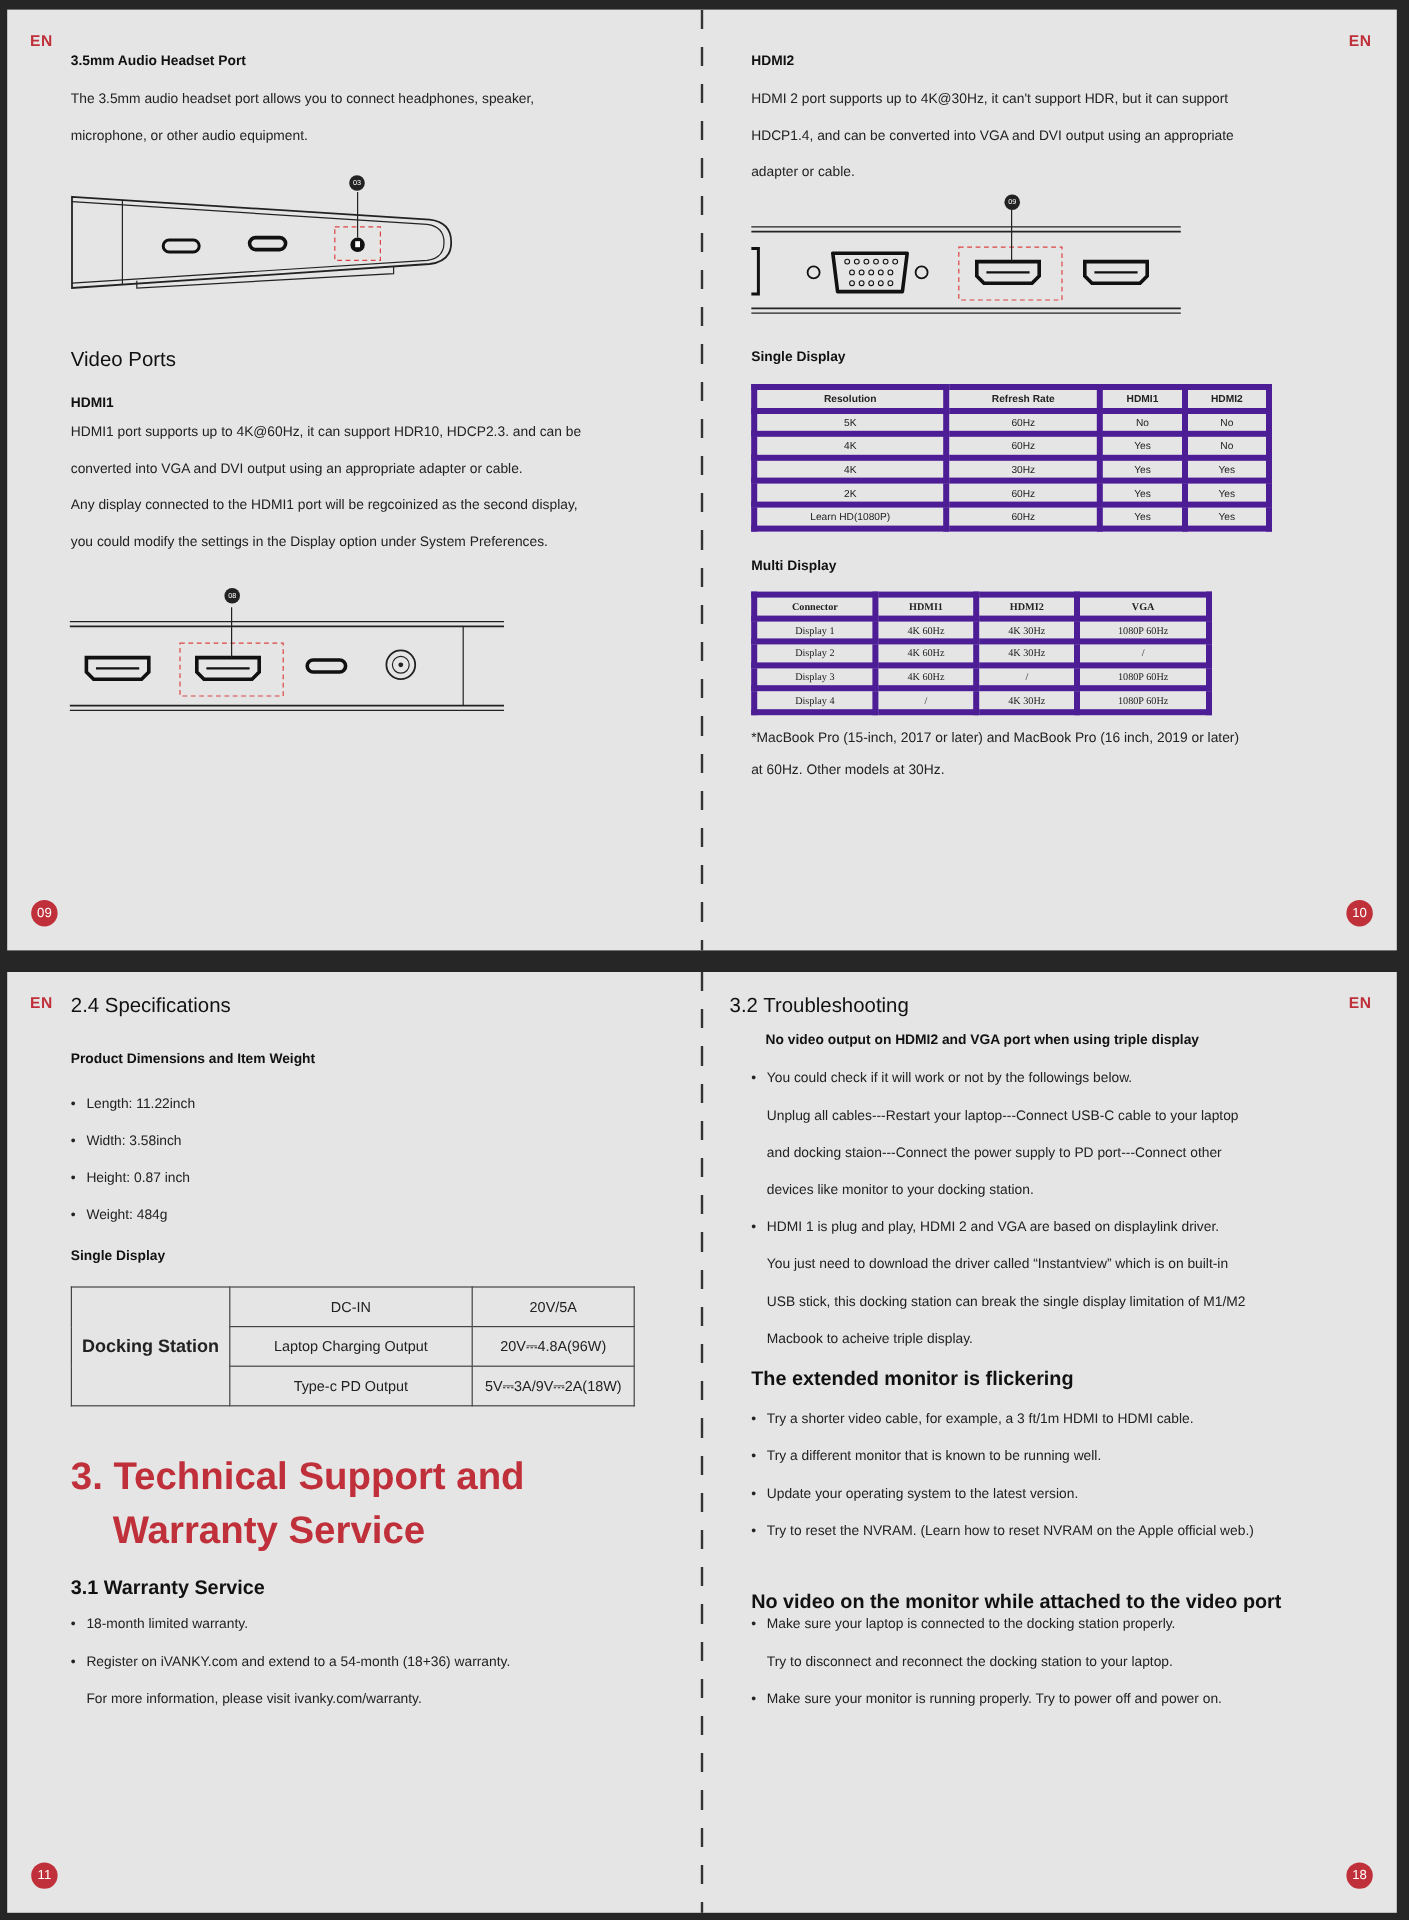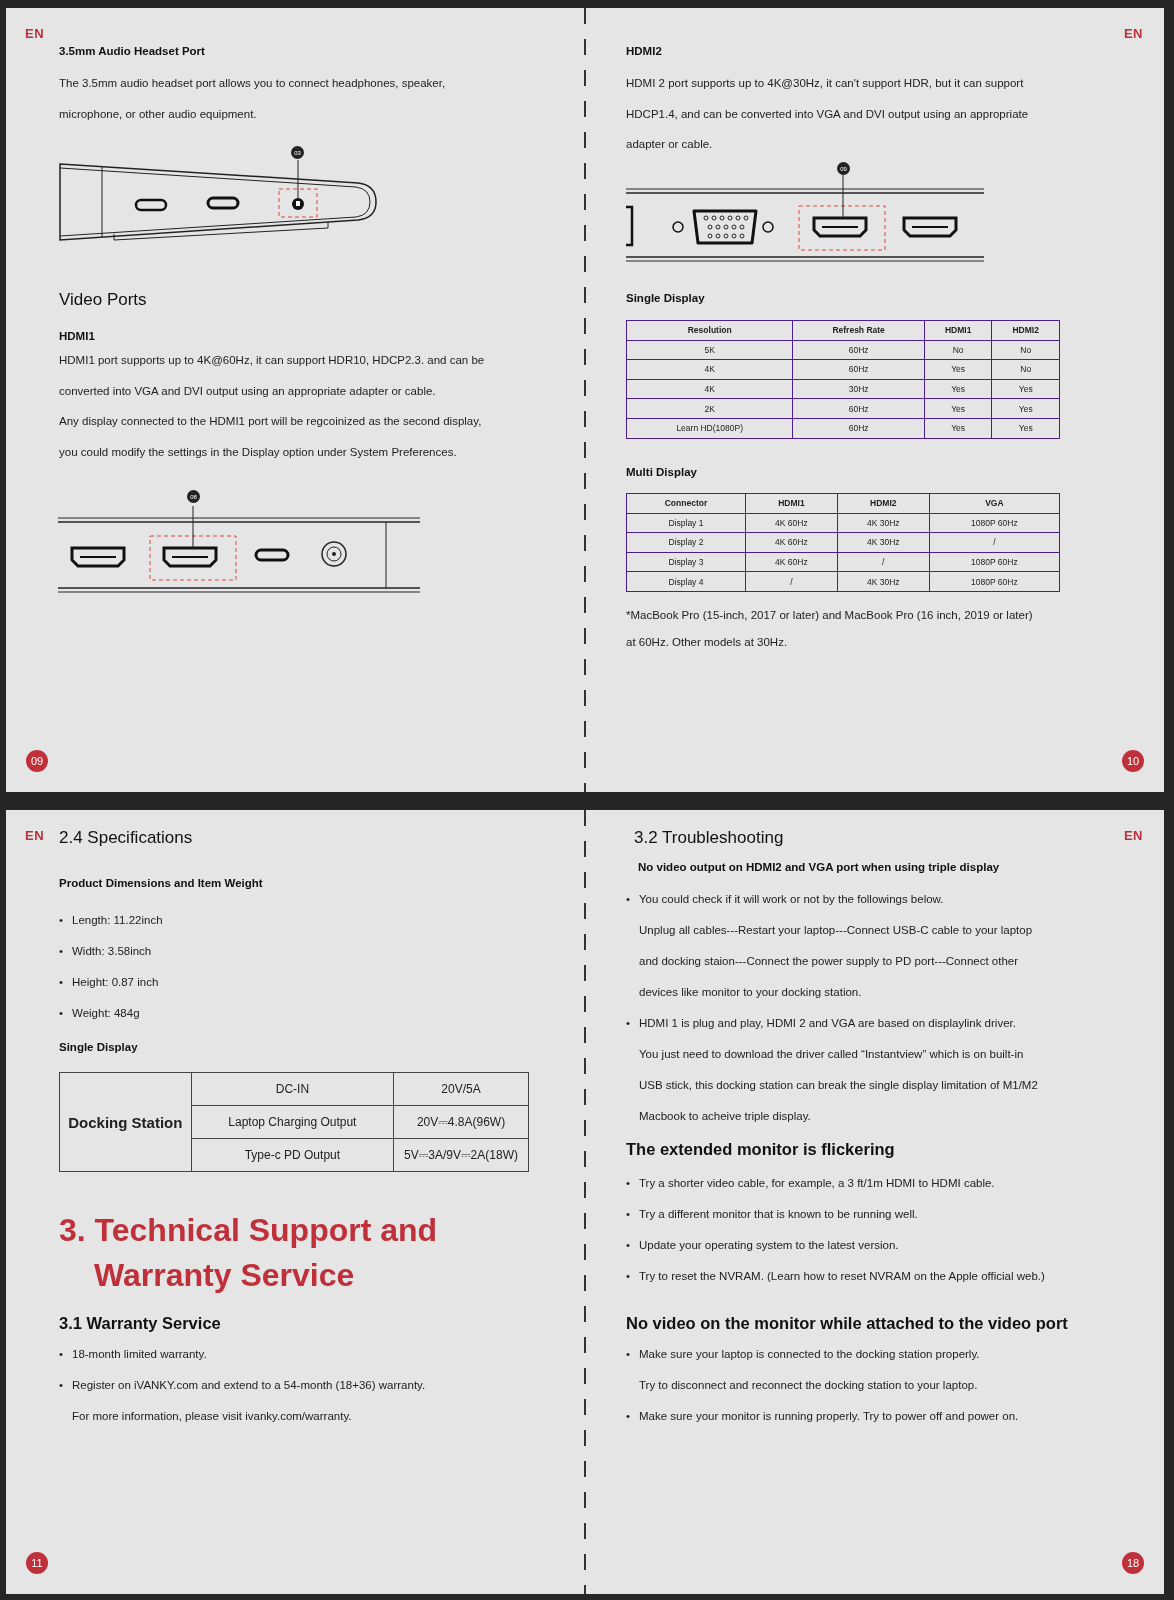--- a/index.html
+++ b/index.html
@@ -31,21 +31,21 @@
   .h-mid { font-size: 17px; font-weight: normal; }
   .h-sect { font-size: 18px; font-weight: bold; }
   .p { font-size: 11.5px; color: #222; line-height: 30.5px; }
 
   ul.bul { list-style: none; }
   ul.bul li { position: relative; padding-left: 13px; font-size: 11.5px; color: #222; line-height: 31px; }
   ul.bul li::before { content: "•"; position: absolute; left: 0; top: 0; }
   ul.bul li .cont { display: block; }
 
   table.grid { border-collapse: collapse; font-size: 8.5px; color: #222; }
-  table.grid th, table.grid td { border: 1px solid #4c1d95; text-align: center; height: 19.6px; font-weight: normal; }
+  table.grid th, table.grid td { border: 5px solid #4c1d95; text-align: center; height: 19.6px; font-weight: normal; }
   table.grid th { font-weight: bold; }
 
   table.spec { border-collapse: collapse; font-size: 12px; color: #222; }
   table.spec td { border: 1px solid #444; text-align: center; height: 33px; }
   table.spec td.rowhead { font-weight: bold; font-size: 15px; }
 
   .bigtitle { color: #c0303a; font-size: 32px; font-weight: bold; line-height: 45px; }
   .bigtitle .l2 { padding-left: 35px; display: block; }
 
   .callout { width: 13px; height: 13px; border-radius: 50%; background: #222; color: #fff; font-size: 6px;
@@ -201,21 +201,21 @@
         <tr>
           <td>Learn HD(1080P)</td>
             <td>60Hz</td>
             <td>Yes</td>
             <td>Yes</td>
         </tr>
       </tbody>
     </table>
 
     <div class="abs h-small" style="left:40px;top:458px;">Multi Display</div>
-    <table class="grid abs" style="left:40px;top:485px;width:434px;">
+    <table class="grid abs" style="left:40px;top:485px;width:384px;font-family:Liberation Serif, serif;">
       <thead>
         <tr>
           <th>Connector</th>
           <th>HDMI1</th>
           <th>HDMI2</th>
           <th>VGA</th>
         </tr>
       </thead>
       <tbody>
         <tr>
@@ -306,21 +306,21 @@
         <span class="cont">For more information, please visit ivanky.com/warranty.</span>
       </li>
     </ul>
 
     <div class="pagenum">11</div>
   </div>
 
   <div class="page right">
     <div class="lang">EN</div>
 
-    <div class="abs h-mid" style="left:48px;top:18px;">3.2 Troubleshooting</div>
+    <div class="abs h-mid" style="left:22px;top:18px;">3.2 Troubleshooting</div>
     <div class="abs h-small" style="left:52px;top:51px;">No video output on HDMI2 and VGA port when using triple display</div>
 
     <ul class="bul abs" style="left:40px;top:74px;">
       <li>
         <span>You could check if it will work or not by the followings below.</span>
         <span class="cont">Unplug all cables---Restart your laptop---Connect USB-C cable to your laptop</span>
         <span class="cont">and docking staion---Connect the power supply to PD port---Connect other</span>
         <span class="cont">devices like monitor to your docking station.</span>
       </li>
       <li>
@@ -332,21 +332,21 @@
     </ul>
 
     <div class="abs h-sect" style="left:40px;top:330px;font-size:16.5px;">The extended monitor is flickering</div>
     <ul class="bul abs" style="left:40px;top:358px;">
       <li>Try a shorter video cable, for example, a 3 ft/1m HDMI to HDMI cable.</li>
       <li>Try a different monitor that is known to be running well.</li>
       <li>Update your operating system to the latest version.</li>
       <li>Try to reset the NVRAM. (Learn how to reset NVRAM on the Apple official web.)</li>
     </ul>
 
-    <div class="abs h-sect" style="left:40px;top:504px;font-size:16.5px;">No video on the monitor while attached to the video port</div>
+    <div class="abs h-sect" style="left:40px;top:516px;font-size:16.5px;">No video on the monitor while attached to the video port</div>
     <ul class="bul abs" style="left:40px;top:529px;">
       <li>
         <span>Make sure your laptop is connected to the docking station properly.</span>
         <span class="cont">Try to disconnect and reconnect the docking station to your laptop.</span>
       </li>
       <li>Make sure your monitor is running properly. Try to power off and power on.</li>
     </ul>
 
     <div class="pagenum">18</div>
   </div>

